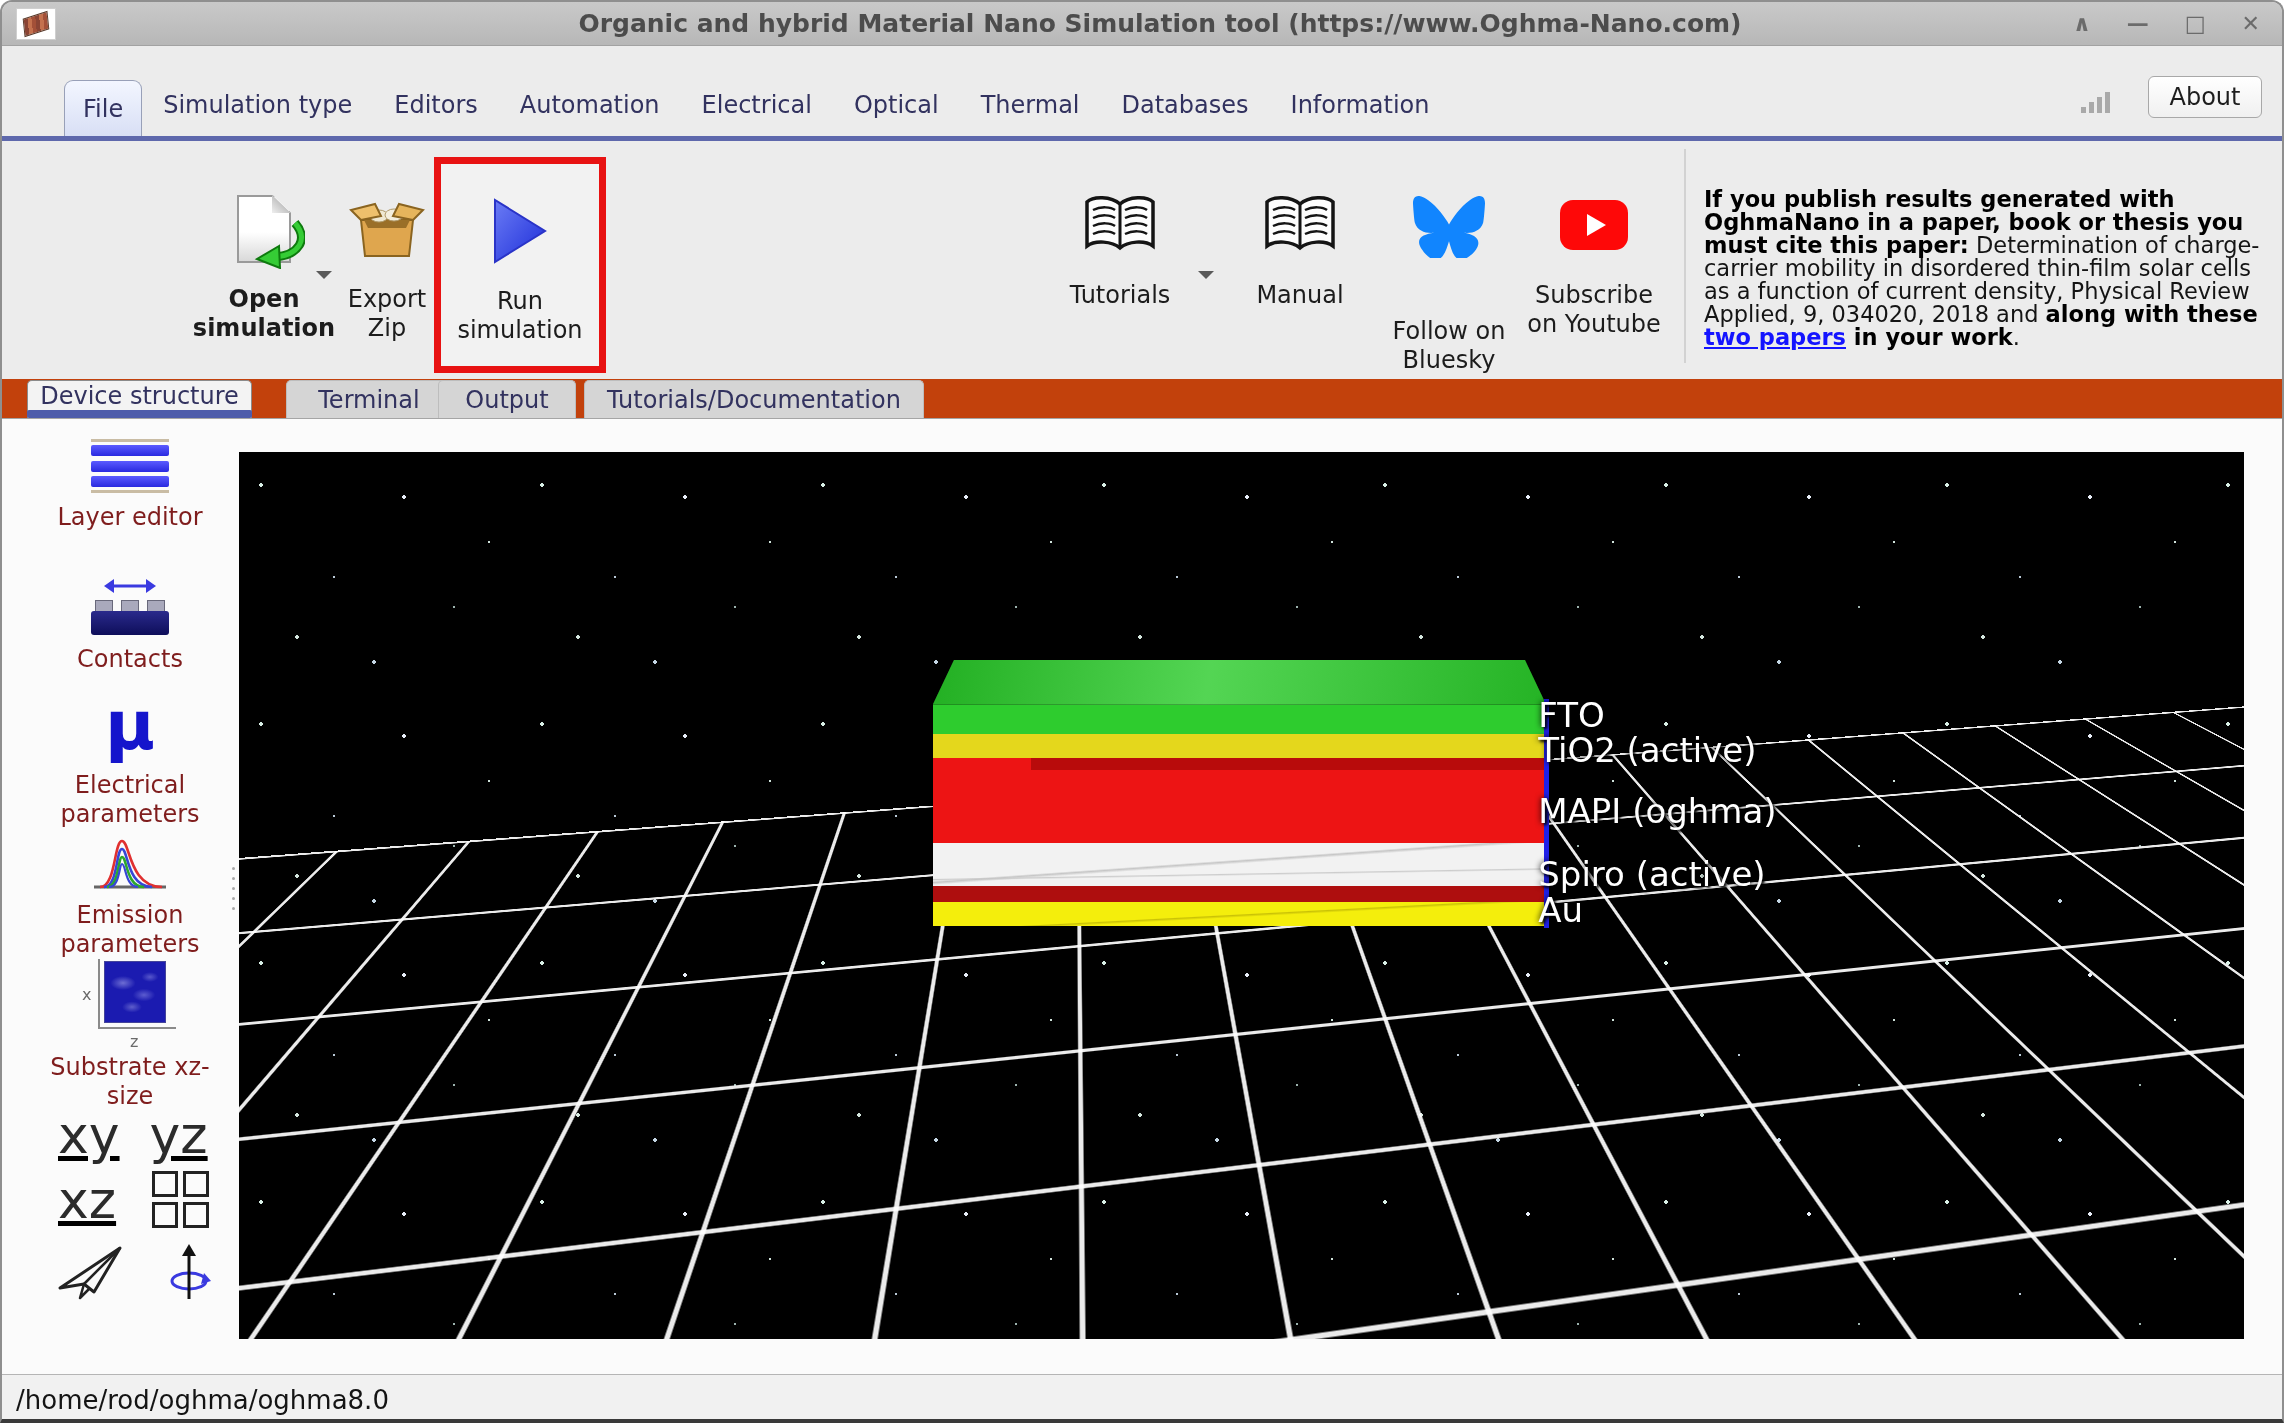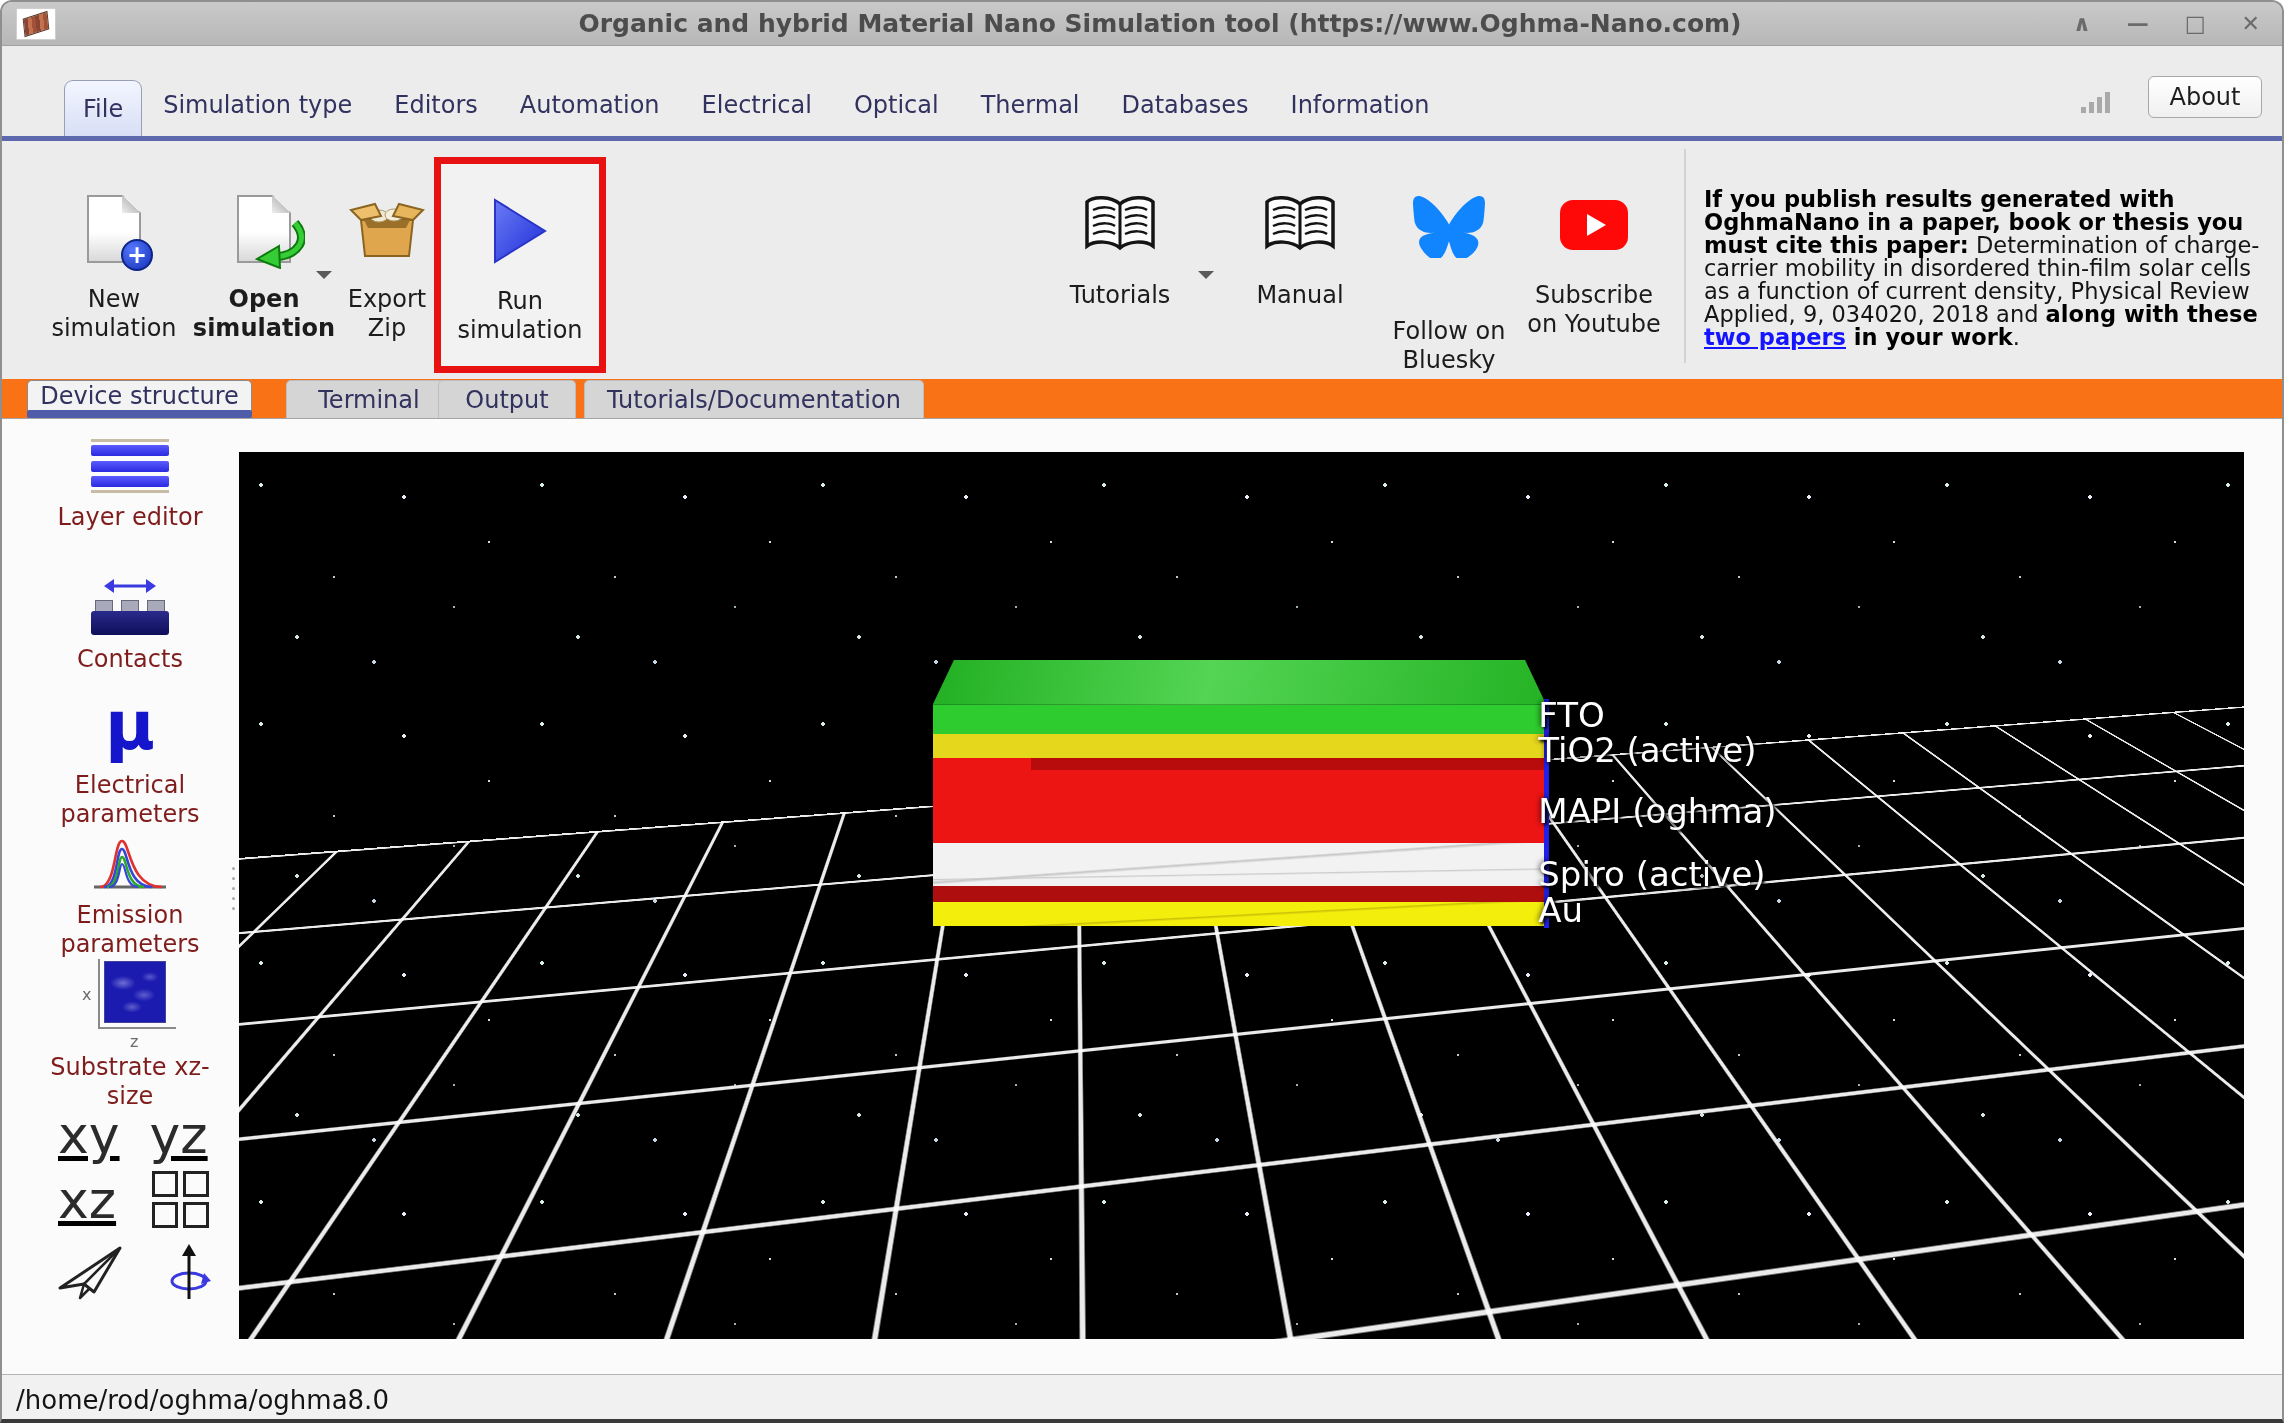--- a/index.html
+++ b/index.html
@@ -53,21 +53,21 @@
                    background:#f2f2f2; display:flex; align-items:center; justify-content:center; }
   .run-btn { position:static; }
 
   .vsep { position:absolute; left:1682px; top:8px; width:2px; height:214px; background:#d2d2d2; }
 
   .citation { position:absolute; left:1702px; top:12px; width:566px; font-size:22.5px; line-height:23px; color:#141414;margin-top:35px; }
   .citation .seg-bold { font-weight:bold; color:#000; }
   .citation .seg-link { font-weight:bold; color:#1414ff; text-decoration:underline; cursor:pointer; }
 
   
-  .tabrow { position:relative; height:40px; background:#f97316; border-bottom:1px solid #a5a5a5;text-align:center; }
+  .tabrow { position:relative; height:40px; background:#c2410c; border-bottom:1px solid #a5a5a5;text-align:center; }
   .tab { position:absolute; bottom:0; height:38px; display:flex; align-items:center; justify-content:center;
          font-size:24px; color:#32325f; background:#d5d5d5; border:1px solid #bdbdbd; border-bottom:none;
          border-radius:5px 5px 0 0; cursor:pointer; }
   .tab.active { background:#f3f3f3; border-color:#8b8b8b; z-index:3; }
   .tab.active::after { content:""; position:absolute; left:-1px; right:-1px; bottom:0; height:8px; background:#4e5caa; border-radius:2px; }
   .tab.active span { margin-bottom:8px; }
 
   
   .content { position:relative; height:955px; background:#fbfbfb; }
 
@@ -183,30 +183,20 @@
   <div class="signal-icon">
     <i style="height:6px"></i>
       <i style="height:11px"></i>
       <i style="height:16px"></i>
       <i style="height:21px"></i>
   </div>
   <button class="about-btn">About</button>
 
   <div class="toolbar">
 
-    <div class="tool-btn" style="left:36px; top:42px; width:152px;">
-      <div class="icon-box">
-        <div class="doc">
-            <div class="page"></div>
-            <div class="fold"></div>
-            <div class="badge-plus"></div>
-          </div>
-      </div>
-      <span class="lbl">New simulation</span>
-    </div>
 
     <div class="tool-btn" style="left:192px; top:42px; width:140px;font-weight:bold;">
       <div class="icon-box">
         <div class="doc">
             <div class="page"></div>
             <div class="fold"></div>
           <svg class="open-arrow-svg" width="52" height="50" viewBox="0 0 52 50">
             <path d="M42 4 C56 20 46 36 22 38" fill="none" stroke="#0e7a0e" stroke-width="9"></path>
             <path d="M42 4 C56 20 46 36 22 38" fill="none" stroke="#35cc35" stroke-width="5"></path>
             <polygon points="26,27 4,40 27,49" fill="#35cc35" stroke="#0e7a0e" stroke-width="2"></polygon>

